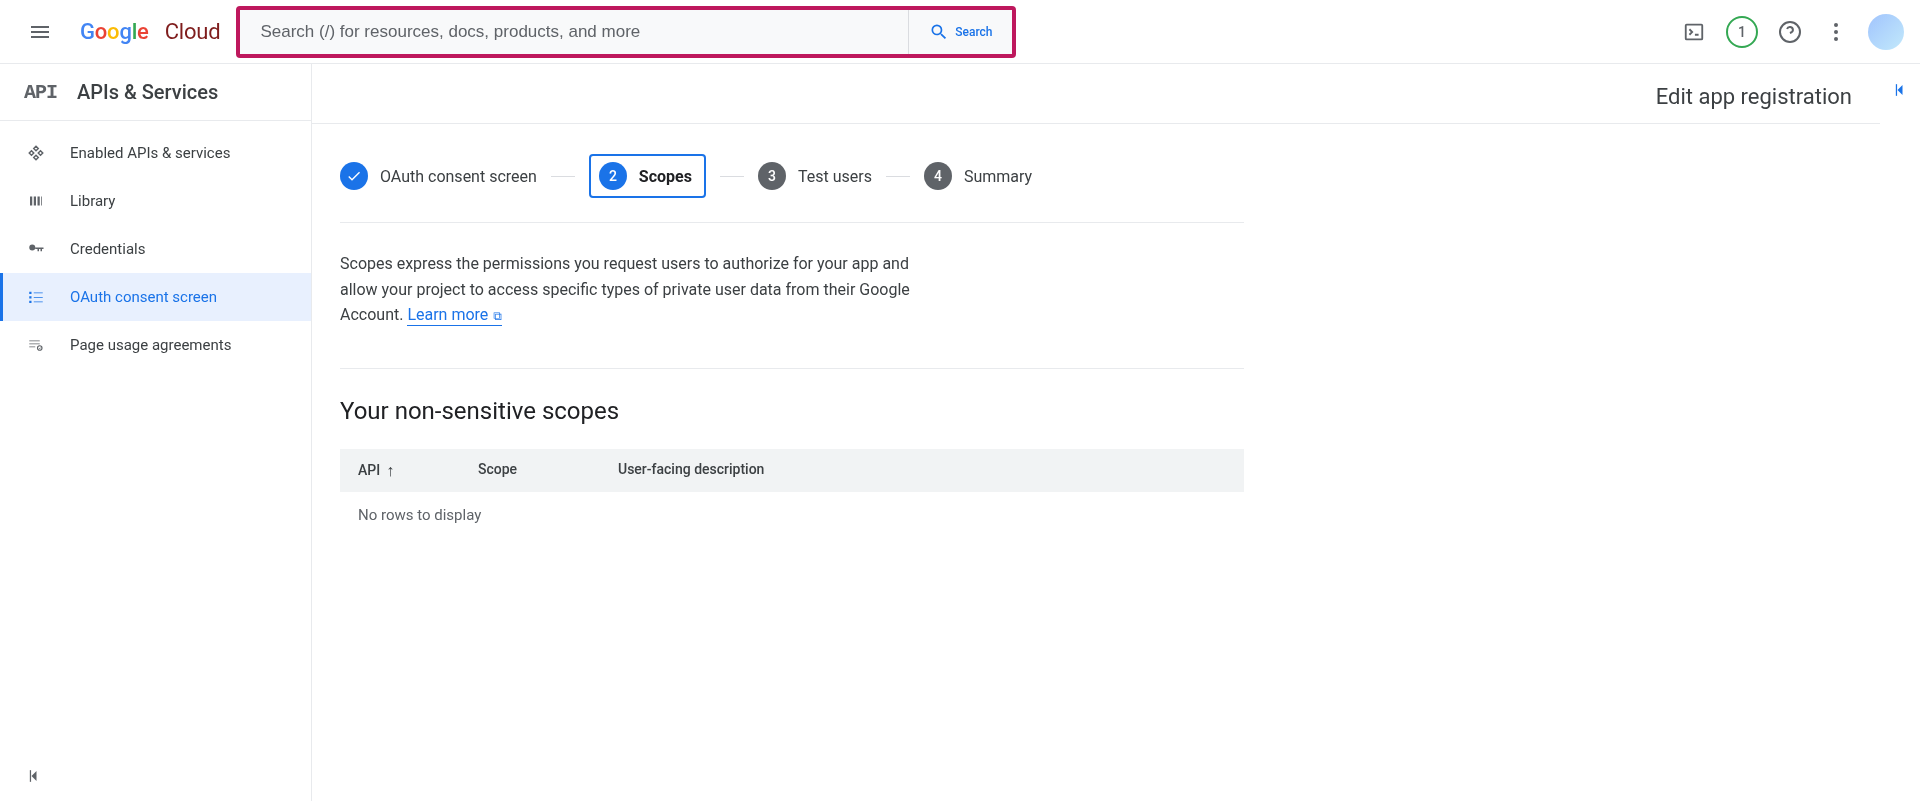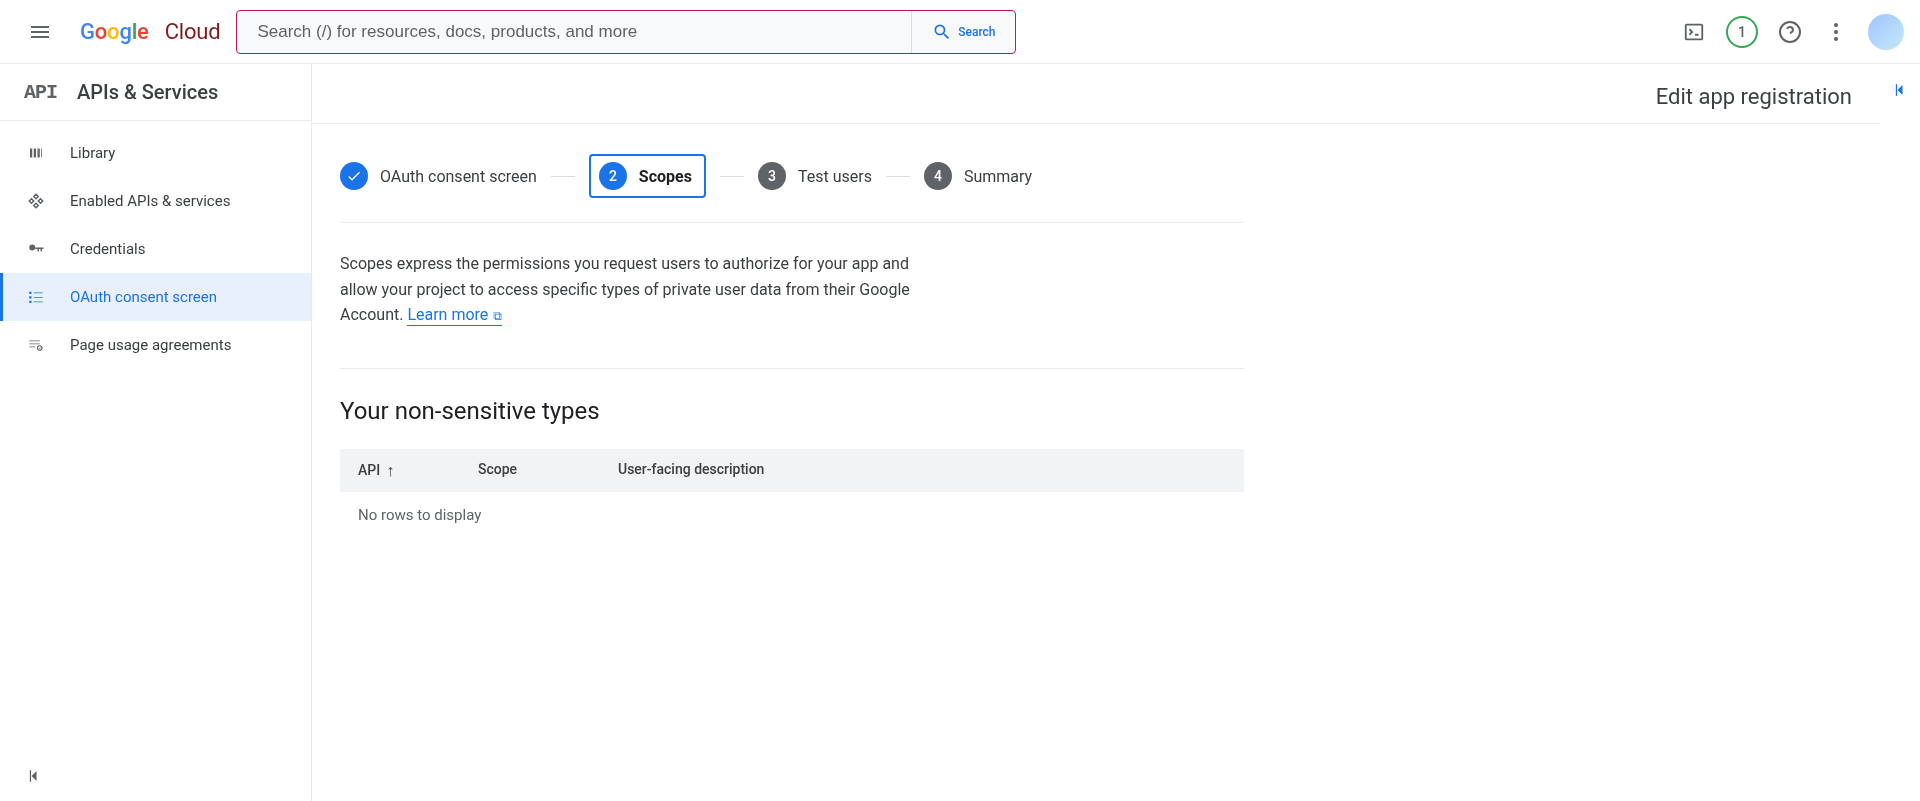--- a/index.html
+++ b/index.html
@@ -10,21 +10,21 @@
   .menu-btn { width: 48px; height: 48px; display:flex; align-items:center; justify-content:center; border:none; background:none; cursor:pointer; border-radius:50%; }
   .logo { display:flex; align-items:center; font-size: 22px; letter-spacing: -0.2px; }
   .logo .g1 { color:#4285F4; font-weight:500;} .logo .g2 { color:#EA4335; font-weight:500;} .logo .g3 { color:#FBBC05; font-weight:500;} .logo .g4 { color:#4285F4; font-weight:500;} .logo .g5 { color:#34A853; font-weight:500;} .logo .g6 { color:#EA4335; font-weight:500;}
   .logo .cloud { color:#7f1d1d; font-weight:400; margin-left:16px; }
   .project-picker { display:flex; align-items:center; gap:10px; border:1px solid #dadce0; border-radius:4px; padding: 0 12px; height: 40px; cursor:pointer; min-width: 190px; }
   .proj-icon { width:18px; height:18px; display:flex; flex-wrap:wrap; gap:2px; }
   .proj-icon span { width:6px; height:6px; border-radius:50%; background:#5f6368; }
   .proj-icon span:nth-child(4){ visibility:hidden;}
   .project-picker .name { color:#3c4043; font-size:15px; }
   .caret-down { margin-left:auto; border-top:6px solid #5f6368; border-left:5px solid transparent; border-right:5px solid transparent; }
-  .search-box { flex:1; display:flex; align-items:center; border:1px solid #be185d; border-radius:4px; height:44px; background:#f8f9fa; max-width: 780px; }
+  .search-box { flex:1; display:flex; align-items:center; border:4px solid #be185d; border-radius:4px; height:52px; background:#f8f9fa; max-width: 780px; }
   .search-box input { flex:1; border:none; background:transparent; font-size:17px; padding:0 20px; outline:none; color:#3c4043; }
   .search-box input::placeholder { color:#5f6368; }
   .search-btn { display:flex; align-items:center; gap:6px; padding:0 20px; height:100%; border-left:1px solid #dadce0; color:#1a73e8; font-size:12px; cursor:pointer; font-weight:500;}
   .hdr-actions { display:flex; align-items:center; gap:18px; margin-left:auto; }
   .hdr-icon { width:28px; height:28px; display:flex; align-items:center; justify-content:center; cursor:pointer; color:#5f6368; border-radius:50%; }
   .badge-circle { width:32px; height:32px; border:2px solid #34A853; border-radius:50%; display:flex; align-items:center; justify-content:center; font-size:14px; color:#5f6368; font-weight:500;}
   .avatar { width:36px; height:36px; border-radius:50%; background: linear-gradient(135deg,#a1c4fd,#c2e9fb); cursor:pointer; }
   .kebab { display:flex; flex-direction:column; gap:3px;} .kebab span{width:4px;height:4px;border-radius:50%;background:#5f6368;}
 
   
@@ -131,33 +131,33 @@
 
 <div class="body">
   <div class="sidebar">
     <div class="sidebar-head">
       <span class="api-logo">API</span>
       <span class="sidebar-title">APIs &amp; Services</span>
     </div>
     <div class="nav">
       <div class="nav-item">
         <span class="nav-ico">
+            <svg width="18" height="18" viewBox="0 0 24 24" fill="none" stroke="#5f6368" stroke-width="2">
+              <path d="M12 3l3 3-3 3-3-3zM12 15l3 3-3 3-3-3zM3 12l3-3 3 3-3 3zM15 12l3-3 3 3-3 3z"></path>
+            </svg>
+          </span>
+        <span>Enabled APIs &amp; services</span>
+      </div>
+      <div class="nav-item">
+        <span class="nav-ico">
             <svg width="18" height="18" viewBox="0 0 24 24" fill="#5f6368">
               <path d="M4 6h3v12H4zM9 6h3v12H9zM14 6h3v12h-3zM19 6h1v12h-1z"></path>
             </svg>
           </span>
         <span>Library</span>
-      </div>
-      <div class="nav-item">
-        <span class="nav-ico">
-            <svg width="18" height="18" viewBox="0 0 24 24" fill="none" stroke="#5f6368" stroke-width="2">
-              <path d="M12 3l3 3-3 3-3-3zM12 15l3 3-3 3-3-3zM3 12l3-3 3 3-3 3zM15 12l3-3 3 3-3 3z"></path>
-            </svg>
-          </span>
-        <span>Enabled APIs &amp; services</span>
       </div>
       <div class="nav-item">
         <span class="nav-ico">
             <svg width="18" height="18" viewBox="0 0 24 24" fill="#5f6368">
               <path d="M7 14a4 4 0 110-8 4 4 0 010 8zm4-4h11v2h-2v3h-2v-3h-2v3h-2v-3h-3z"></path>
             </svg>
           </span>
         <span>Credentials</span>
       </div>
       <div class="nav-item active">
@@ -219,21 +219,21 @@
           </div>
         </div>
 
         <div class="section">
           <p class="desc">
             <span>Scopes express the permissions you request users to authorize for your app and allow your project to access specific types of private user data from their Google Account. </span><a href="#"><span>Learn more</span><span class="ext-icon"> ⧉</span></a>
           </p>
         </div>
 
         <div class="section">
-          <h2 class="h2">Your non-sensitive types</h2>
+          <h2 class="h2">Your non-sensitive scopes</h2>
           <div class="table">
             <div class="table-head">
               <div class="th1">
                 <span>API</span>
                 <span class="sort-arrow">↑</span>
               </div>
               <div class="th2">Scope</div>
               <div class="th3">User-facing description</div>
             </div>
             <div class="table-empty">No rows to display</div>

